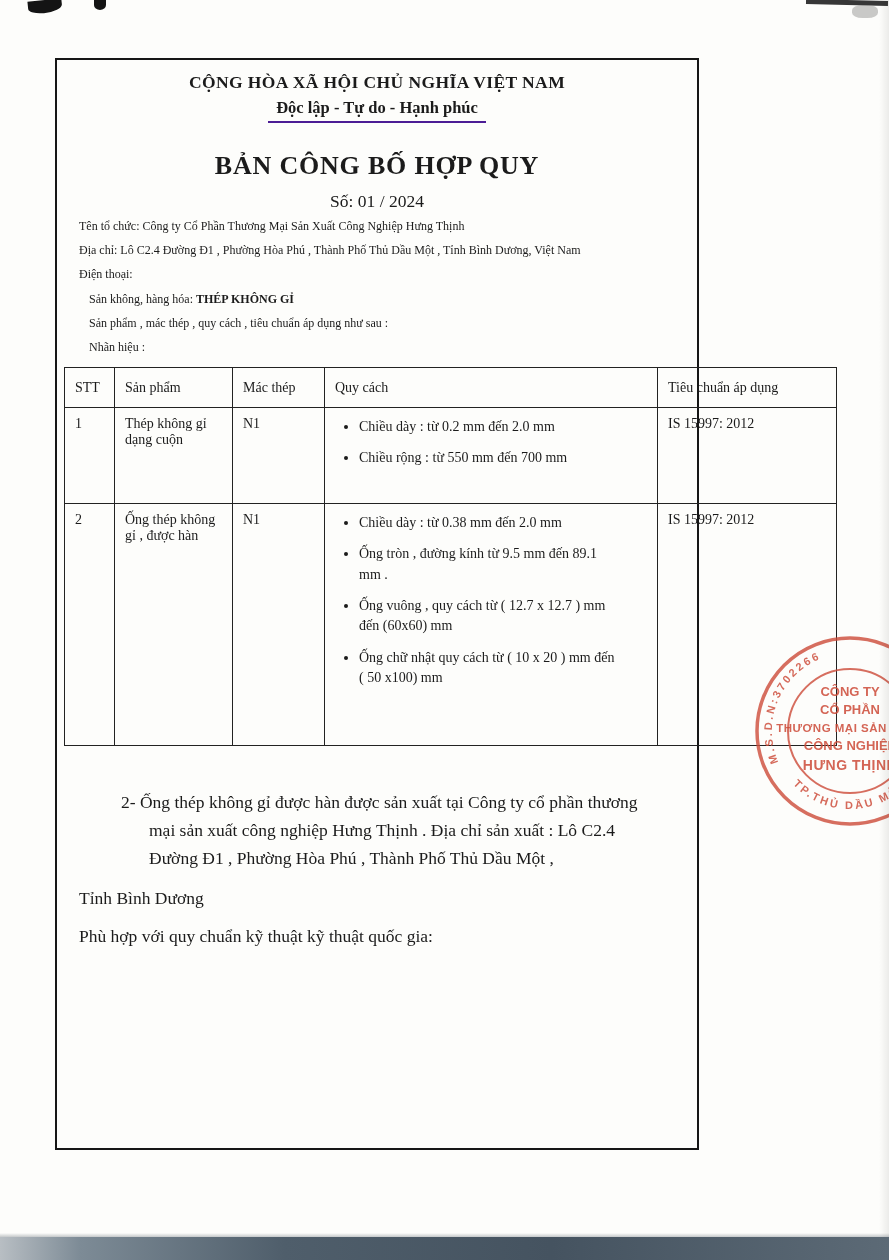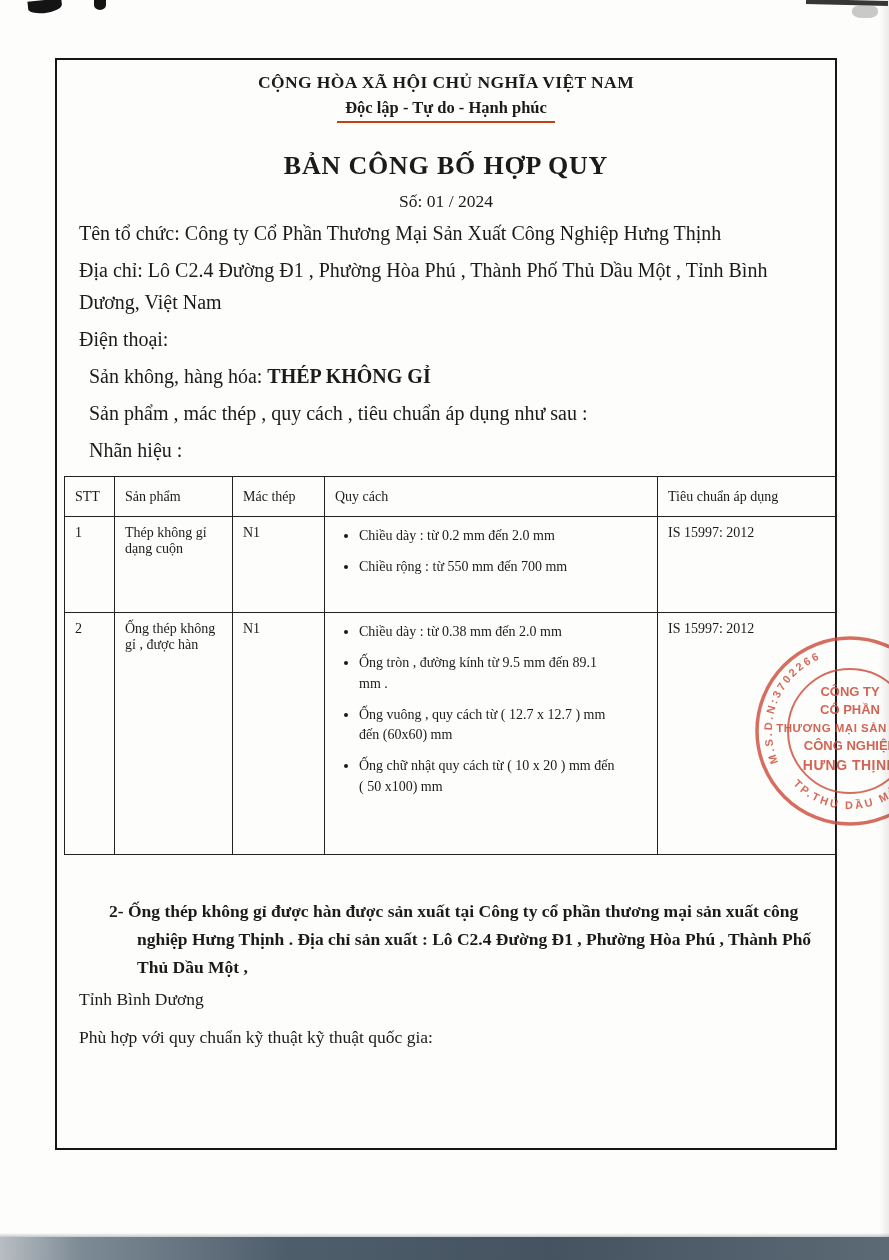--- a/index.html
+++ b/index.html
@@ -1,29 +1,29 @@
 <!DOCTYPE html>
 <html><head>
 <meta charset="utf-8">
 <style>
   html,body{margin:0;padding:0;background:#ffffff;}
   .page{
     position:relative;width:889px;height:1260px;background:#fdfdfb;
     overflow:hidden;font-family:"Liberation Serif",serif;color:#1b1b1b;
   }
   .frame{
-    position:absolute;left:55px;top:58px;width:782px;height:1092px;
+    position:absolute;left:55px;top:58px;width:644px;height:1092px;
     border:2px solid #161616;box-sizing:border-box;padding:10px 22px 0 22px;
   }
   .nat-line{font-size:17.5px;font-weight:bold;text-align:center;letter-spacing:.4px;margin-top:2px;}
   .motto-wrap{text-align:center;margin-top:5px;}
-  .motto{display:inline-block;font-size:16.5px;font-weight:bold;border-bottom:2px solid #c2410c;padding:0 8px 3px 8px;}
+  .motto{display:inline-block;font-size:16.5px;font-weight:bold;border-bottom:2px solid #4c1d95;padding:0 8px 3px 8px;}
   .title{font-size:26px;font-weight:bold;text-align:center;letter-spacing:.8px;margin-top:28px;}
   .doc-no{font-size:17.5px;text-align:center;margin-top:10px;}
-  .body-text{font-size:20px;line-height:1.6;}
+  .body-text{font-size:12px;line-height:1.6;}
   .body-text p{margin:5px 0;}
   p.indent1{padding-left:10px;}
   .first-block{margin-top:14px;}
   
   table.spec{
     border-collapse:collapse;table-layout:fixed;width:772px;
     margin:10px 0 0 -15px;font-size:14px;
   }
   table.spec th,table.spec td{
     border:1.7px solid #222;vertical-align:top;text-align:left;
@@ -33,21 +33,21 @@
   td.c-stt,th.c-stt{text-align:center;padding-left:4px;}
   td.c-mac{padding-left:28px;}
   ul.specs{margin:0;padding-left:24px;}
   ul.specs li{margin:1px 0 11px 0;max-width:258px;line-height:1.45;}
   tr.r1{height:96px;}
   tr.r2{height:242px;}
   .cell-just{text-align:justify;padding-right:8px;}
   
   .notes{margin-top:42px;font-size:17.5px;line-height:1.6;}
   .note1{padding-left:30px;margin:0 0 8px 0;}
-  .note2{padding-left:58px;text-indent:-28px;margin:0;font-weight:bold;}
+  .note2{padding-left:58px;text-indent:-28px;margin:12px;}
   .note2b{margin:4px 0 0 0;}
   .conf-intro{margin:10px 0 0 0;}
   .conf-body{margin:6px 0 0 0;text-align:justify;text-indent:30px;}
   
   .stamp{position:absolute;left:744px;top:628px;}
   .stamp-ring{fill:#cd4b39;font-family:"Liberation Sans",sans-serif;font-weight:bold;
     font-size:11px;letter-spacing:2.5px;opacity:.82;}
   .stamp-c{fill:#cd4b39;font-family:"Liberation Sans",sans-serif;font-weight:bold;
     text-anchor:middle;opacity:.85;}
   .s1{font-size:13px;}

